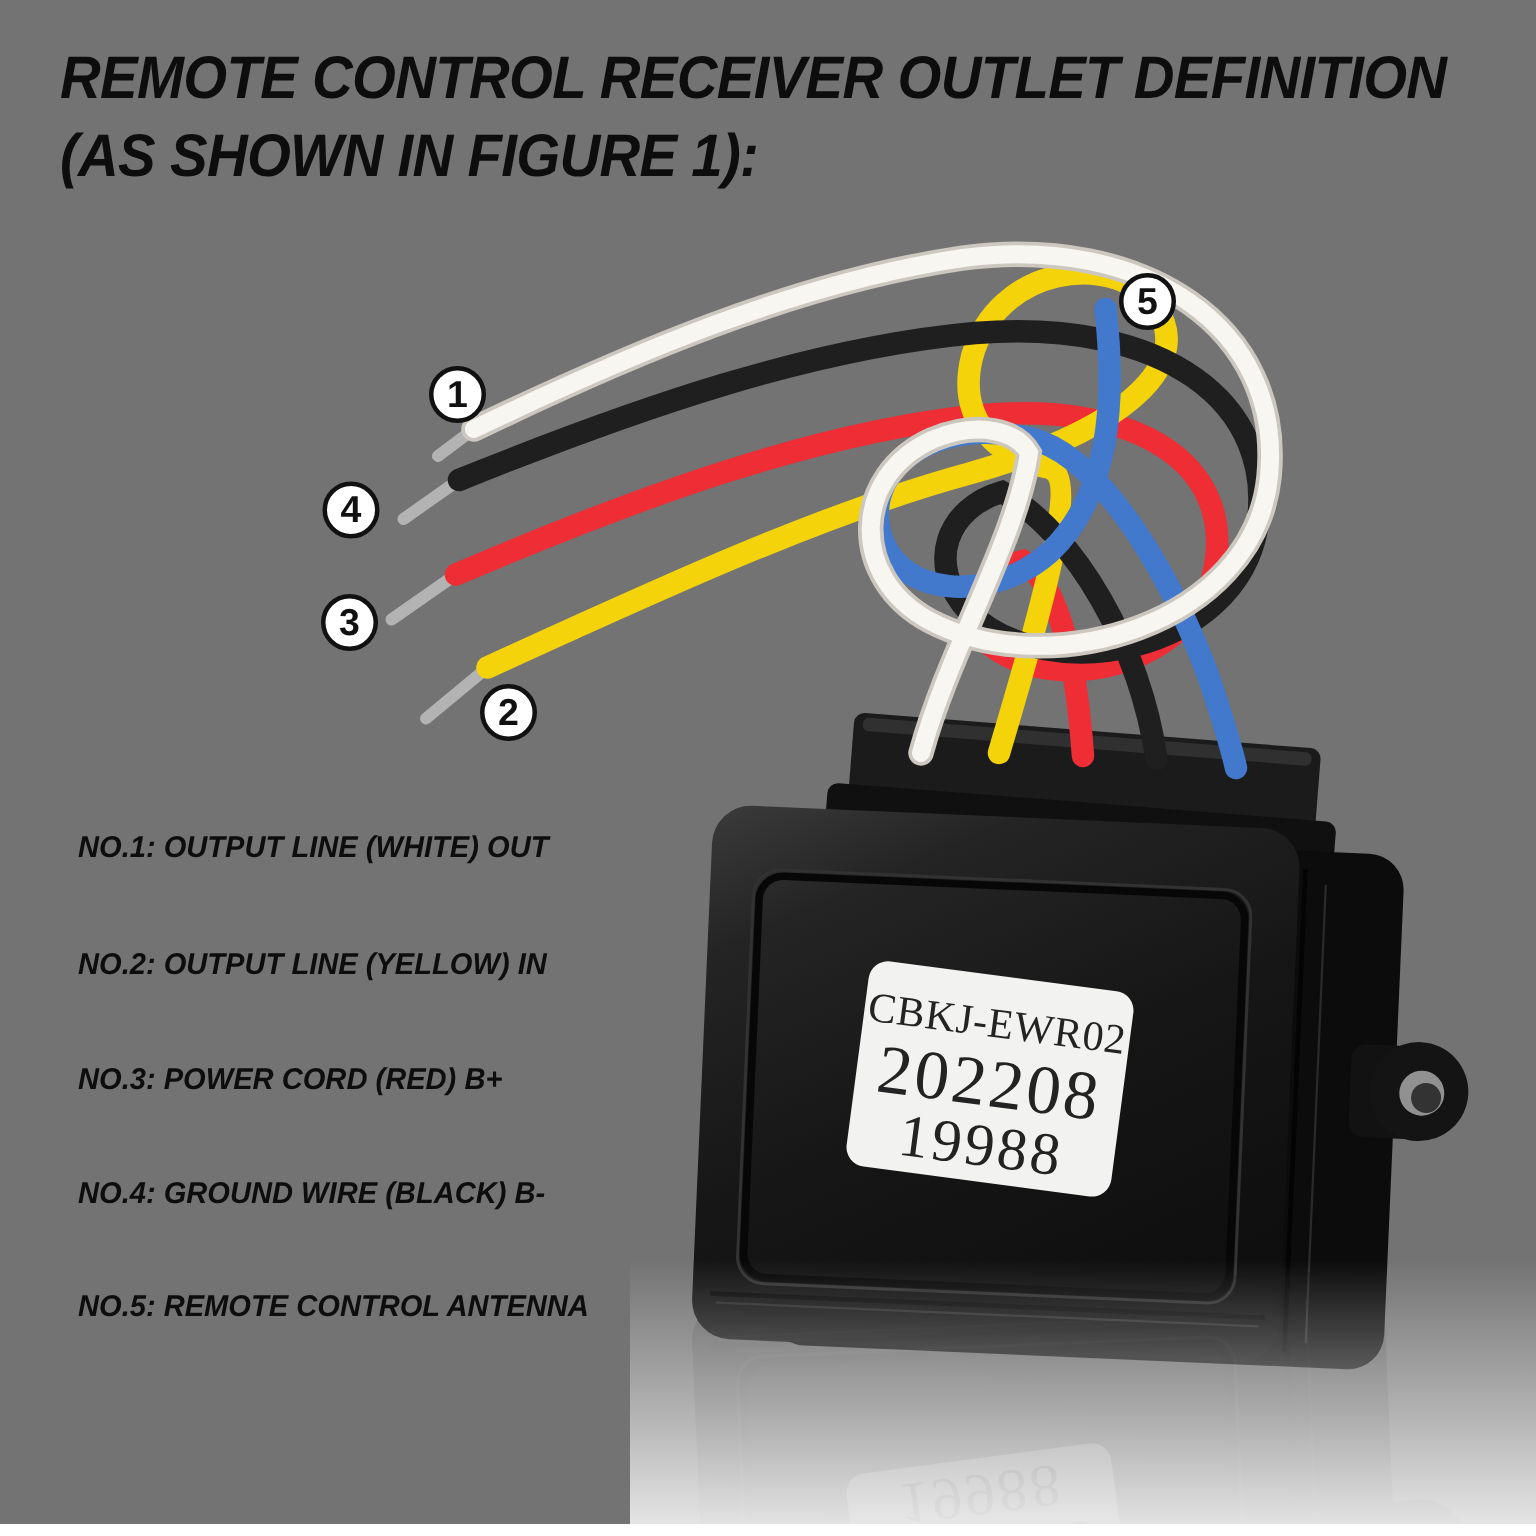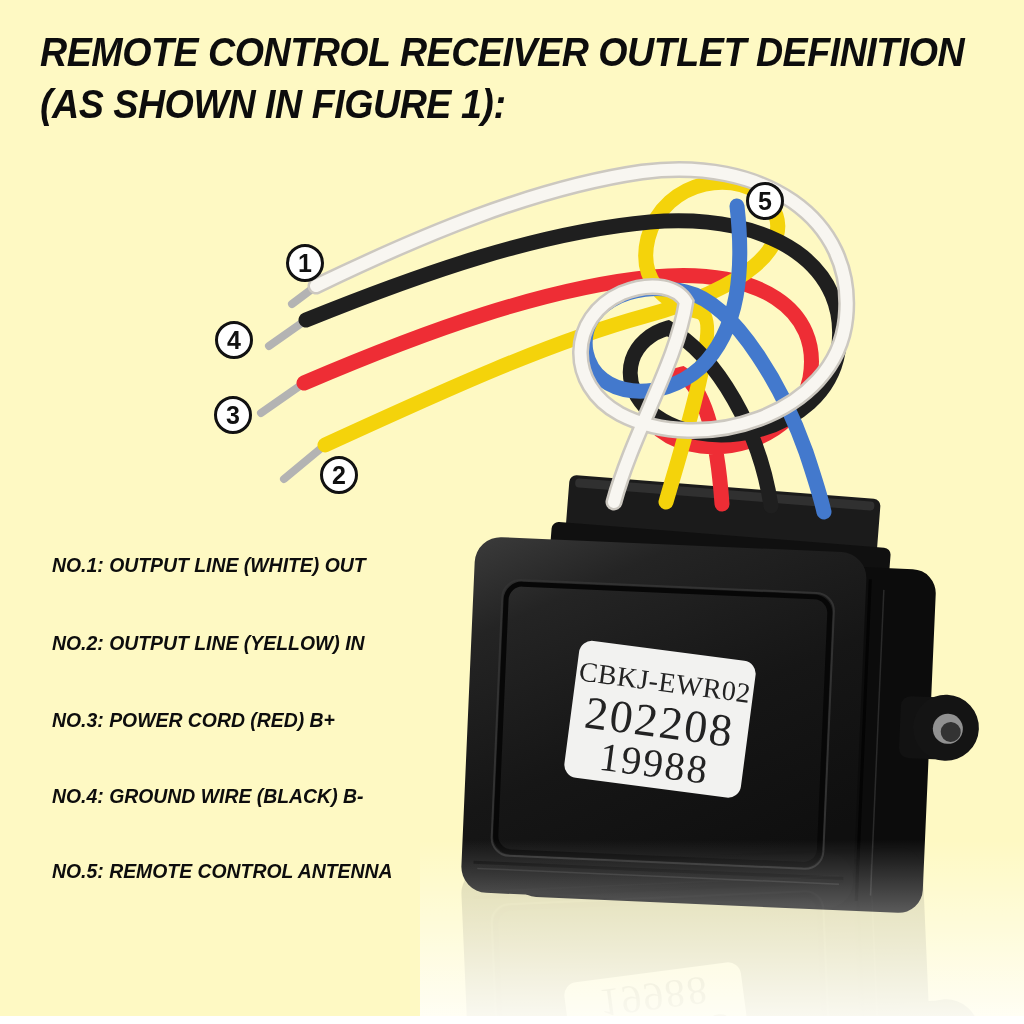--- a/index.html
+++ b/index.html
@@ -1,20 +1,20 @@
 <!DOCTYPE html>
 <html><head>
 <meta charset="utf-8">
 <style>
   html, body { margin: 0; padding: 0; background: #ffffff; }
   .canvas {
     position: relative;
     width: 1024px;
     height: 1016px;
-    background: #fef9c3;
+    background: #737373;
     overflow: hidden;
     font-family: "Liberation Sans", "DejaVu Sans", sans-serif;
   }
   .title {
     position: absolute;
     left: 40px;
     top: 26px;
     color: #0d0d0d;
     font-weight: bold;
     font-style: italic;

